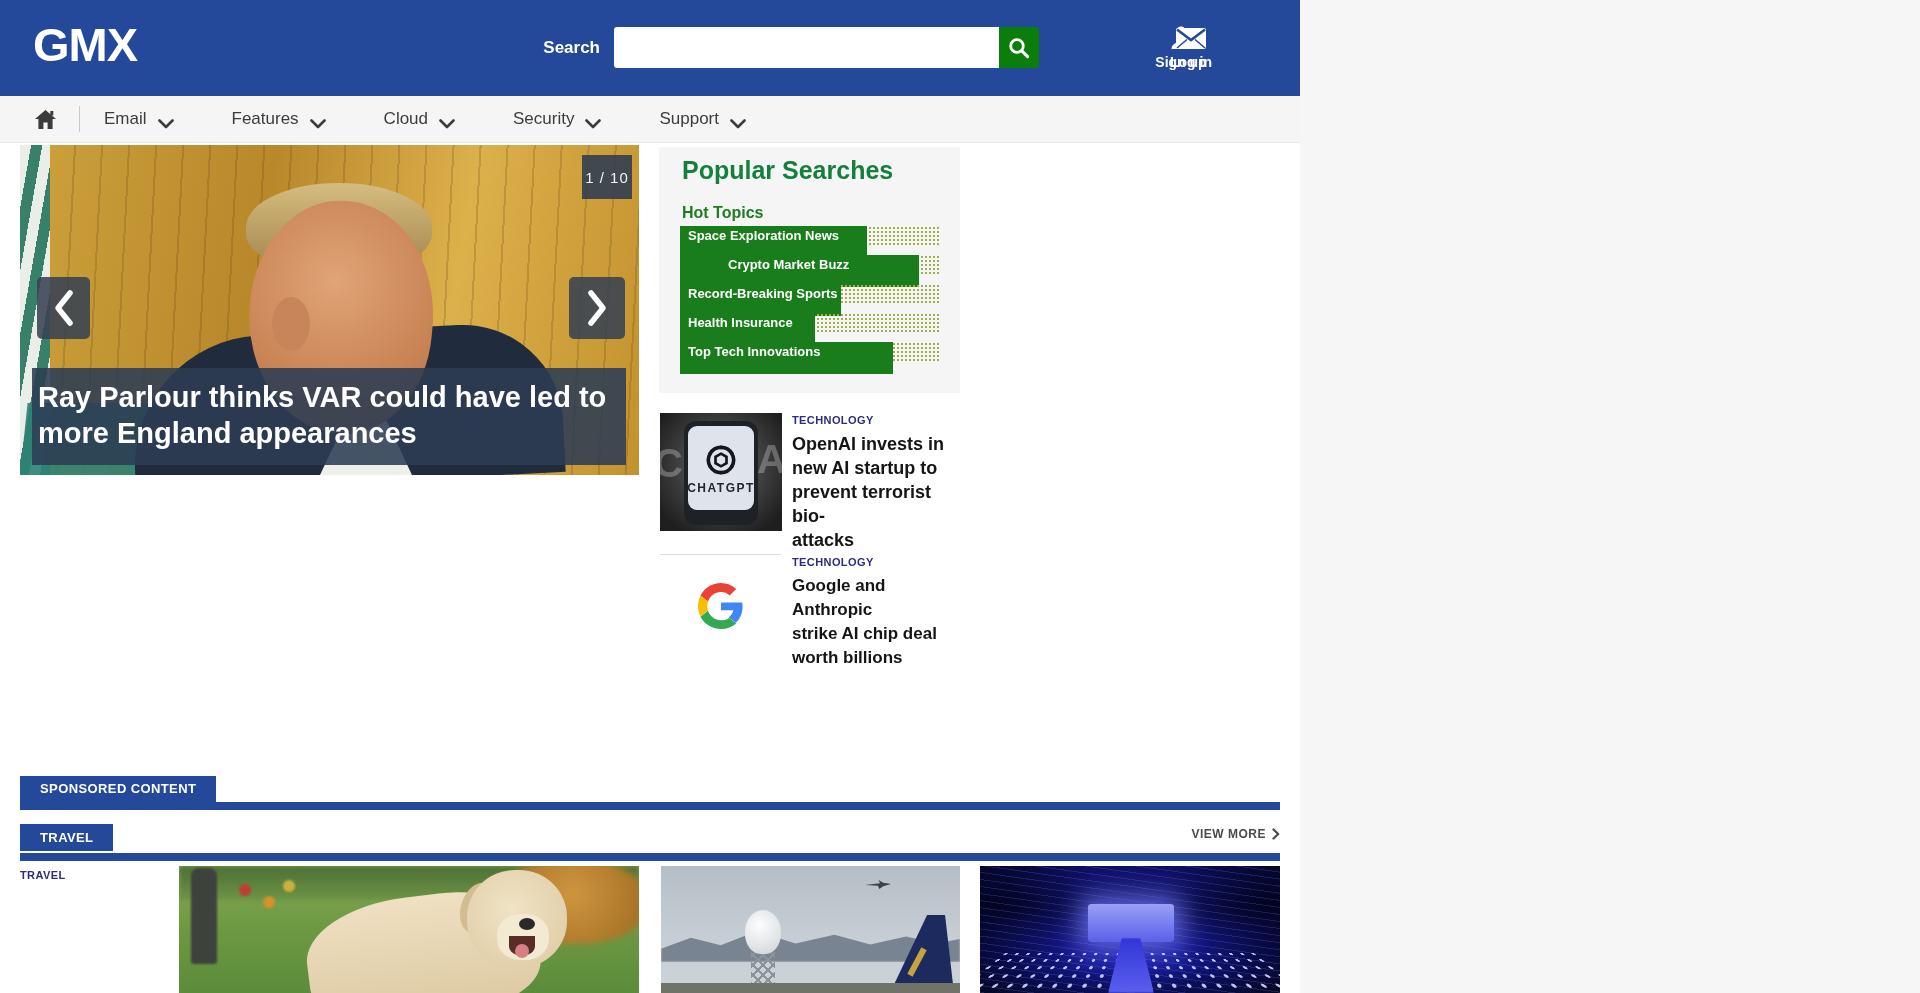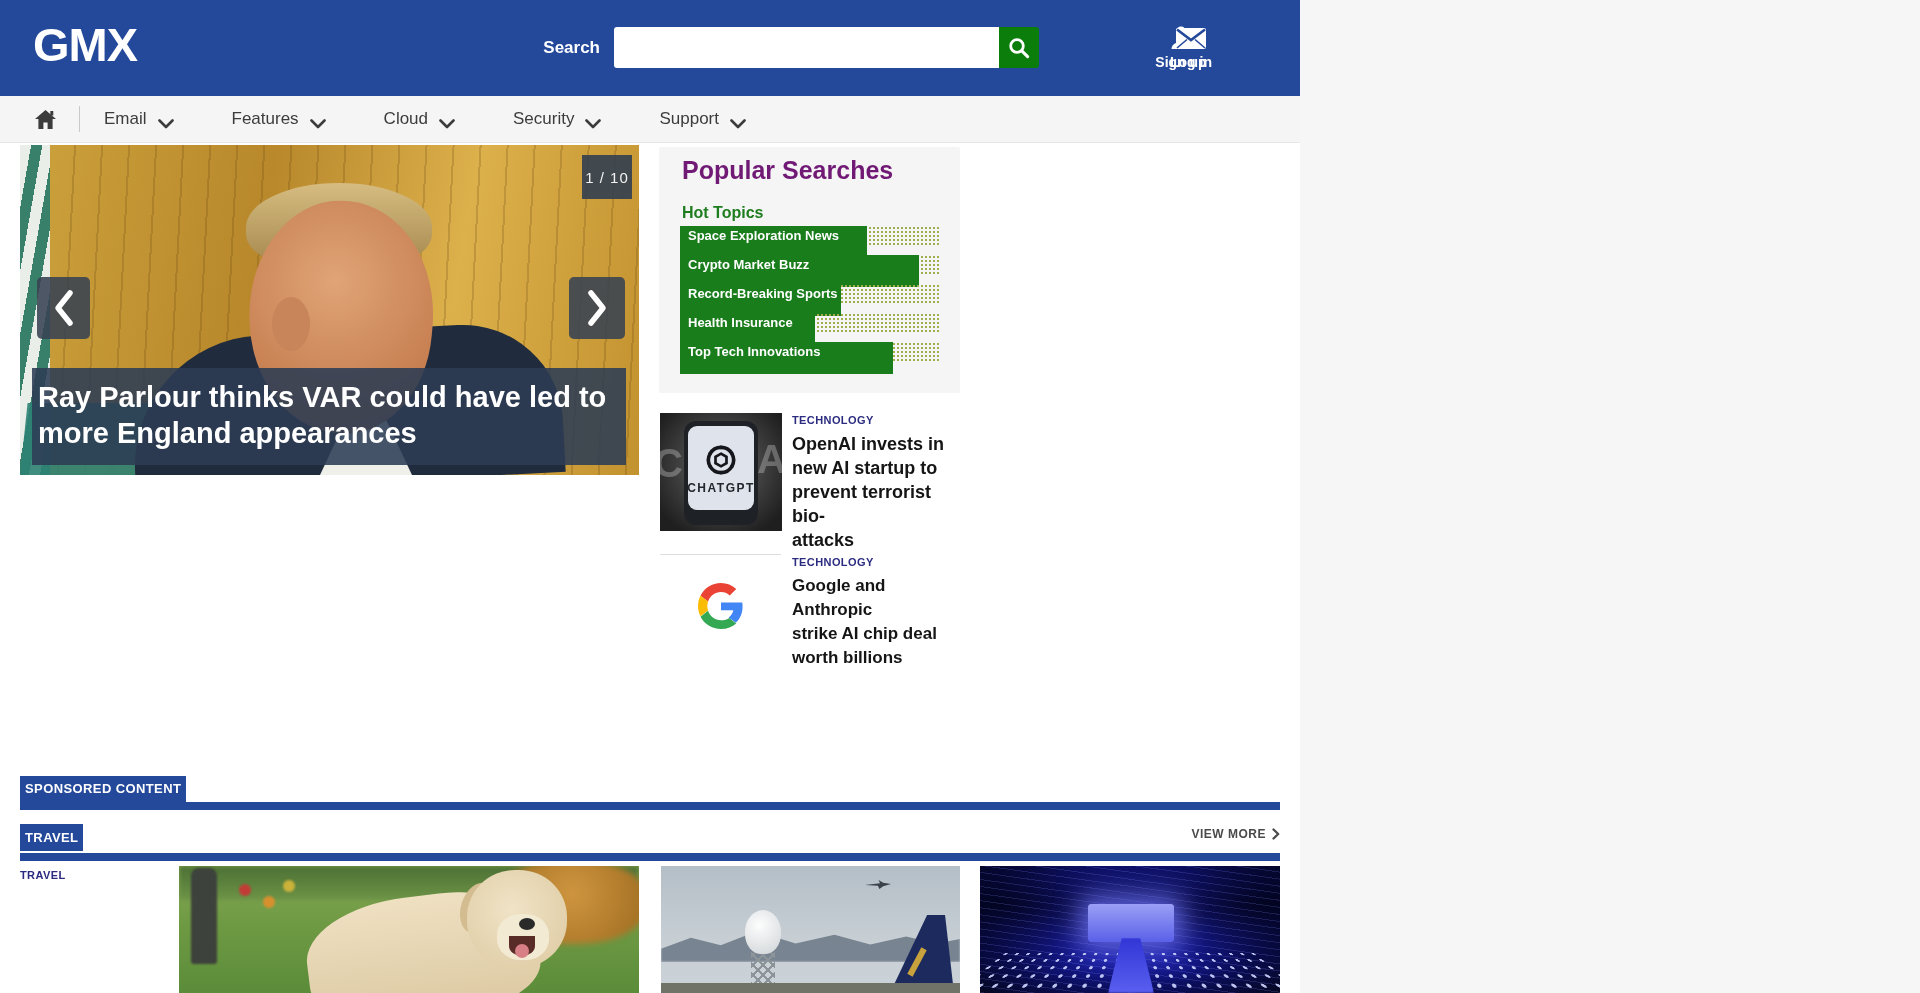--- a/index.html
+++ b/index.html
@@ -62,21 +62,21 @@
     display:flex; align-items:center; justify-content:center; }
   .c-arrow.prev { left:17px; }
   .c-arrow.next { left:549px; width:56px; }
   .c-headline { position:absolute; left:12px; bottom:10px; width:594px;
     background:rgba(44,60,84,.88); color:#fff; padding:11px 6px 14px;
     font-size:29px; line-height:36px; font-weight:700; white-space:pre-line; }
 
   
   .popular { position:absolute; left:659px; top:147px; width:301px; height:246px;
     background:#f5f5f5; border-radius:2px; }
-  .popular-title { position:absolute; left:23px; top:9px; font-size:25px; font-weight:700; color:#701a75; }
+  .popular-title { position:absolute; left:23px; top:9px; font-size:25px; font-weight:700; color:#15803d; }
   .popular-sub { position:absolute; left:23px; top:57px; font-size:16px; font-weight:700;
     color:var(--topic-label-green,#1e7d1e); }
   .topics { position:absolute; left:21px; top:79px; width:260px; }
   .topic-row { position:relative; height:20px; margin-bottom:9px; cursor:pointer;
     background-image:radial-gradient(circle,#9fae4a 1px, rgba(0,0,0,0) 1.2px);
     background-size:4px 4px; }
   .topic-bar { position:absolute; left:0; top:0; height:32px;
     background:var(--bar-green,#1a7d1c); overflow:hidden; }
   .topic-bar span { display:block; color:#fff; font-size:13px; font-weight:700;
     line-height:20px; padding-left:8px; white-space:nowrap; }
@@ -97,21 +97,21 @@
   .news-text1 { position:absolute; left:792px; top:414px; width:172px; cursor:pointer; }
   .news-h { font-size:18px; line-height:24px; font-weight:700; color:#151515;
     margin-top:6px; white-space:pre-line; }
   .news-div { position:absolute; left:660px; top:554px; width:121px; height:1px; background:#ddd; }
   .news-thumb2 { position:absolute; left:660px; top:566px; width:122px; height:80px;
     background:#fff; display:flex; align-items:center; justify-content:center; cursor:pointer; }
   .news-text2 { position:absolute; left:792px; top:556px; width:174px; cursor:pointer; }
   .news-text2 .news-h { font-size:17px; line-height:24px; }
 
   
-  .tab { position:absolute; height:26px; line-height:26px; padding:0 5px;
+  .tab { position:absolute; height:26px; line-height:26px; padding:0 20px;
     background:var(--section-blue,#24499b); color:#fff; font-size:13px;
     font-weight:700; letter-spacing:.4px; white-space:nowrap; }
   .bluebar { position:absolute; left:20px; width:1260px; height:8px;
     background:var(--section-blue,#24499b); }
   .view-more { position:absolute; top:827px; right:20px; display:flex; align-items:center;
     gap:6px; color:#4a4a4a; font-size:12px; font-weight:700; letter-spacing:.5px; cursor:pointer; }
 
   
   .travel-kicker { position:absolute; left:20px; top:869px; }
   .travel-h { position:absolute; left:20px; top:883px; width:140px; font-size:21px;
@@ -309,21 +309,21 @@
   <aside class="popular">
     <div class="popular-title">Popular Searches</div>
     <div class="popular-sub">Hot Topics</div>
     <div class="topics">
       <div class="topic-row">
         <div class="topic-bar" style="width: 72%;">
             <span>Space Exploration News</span>
           </div>
       </div>
       <div class="topic-row">
-        <div class="topic-bar" style="width: 92%;">
+        <div class="topic-bar" style="width: 92%; padding-left: 40px;">
             <span>Crypto Market Buzz</span>
           </div>
       </div>
       <div class="topic-row">
         <div class="topic-bar" style="width: 62%;">
             <span>Record-Breaking Sports E...</span>
           </div>
       </div>
       <div class="topic-row">
         <div class="topic-bar" style="width: 52%;">

